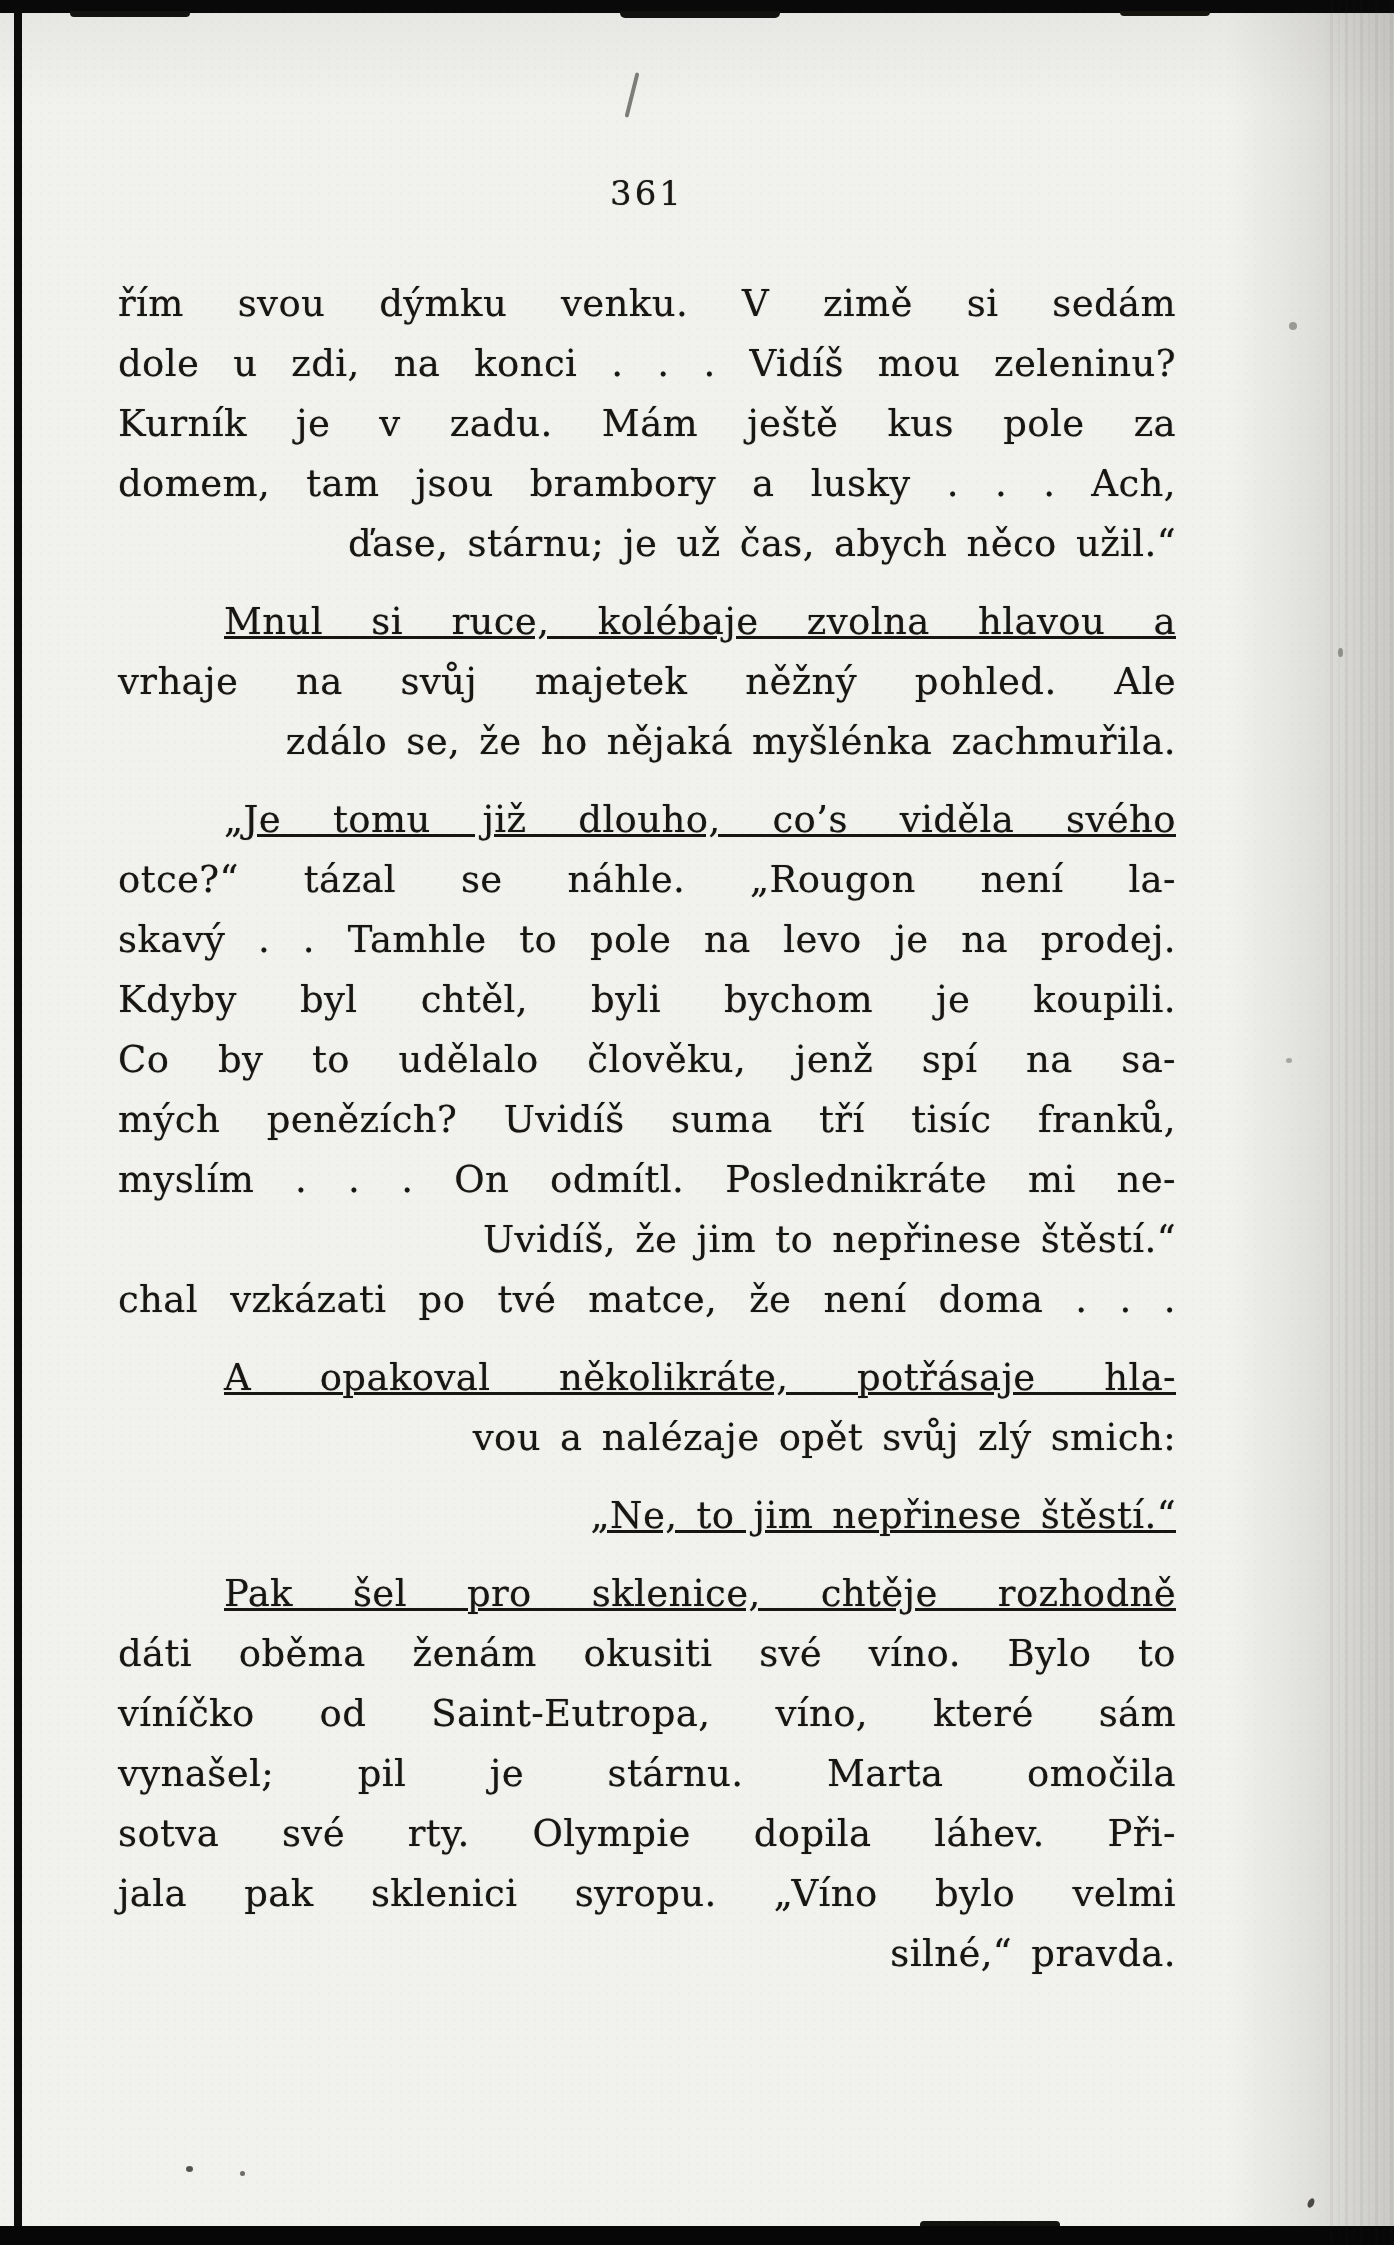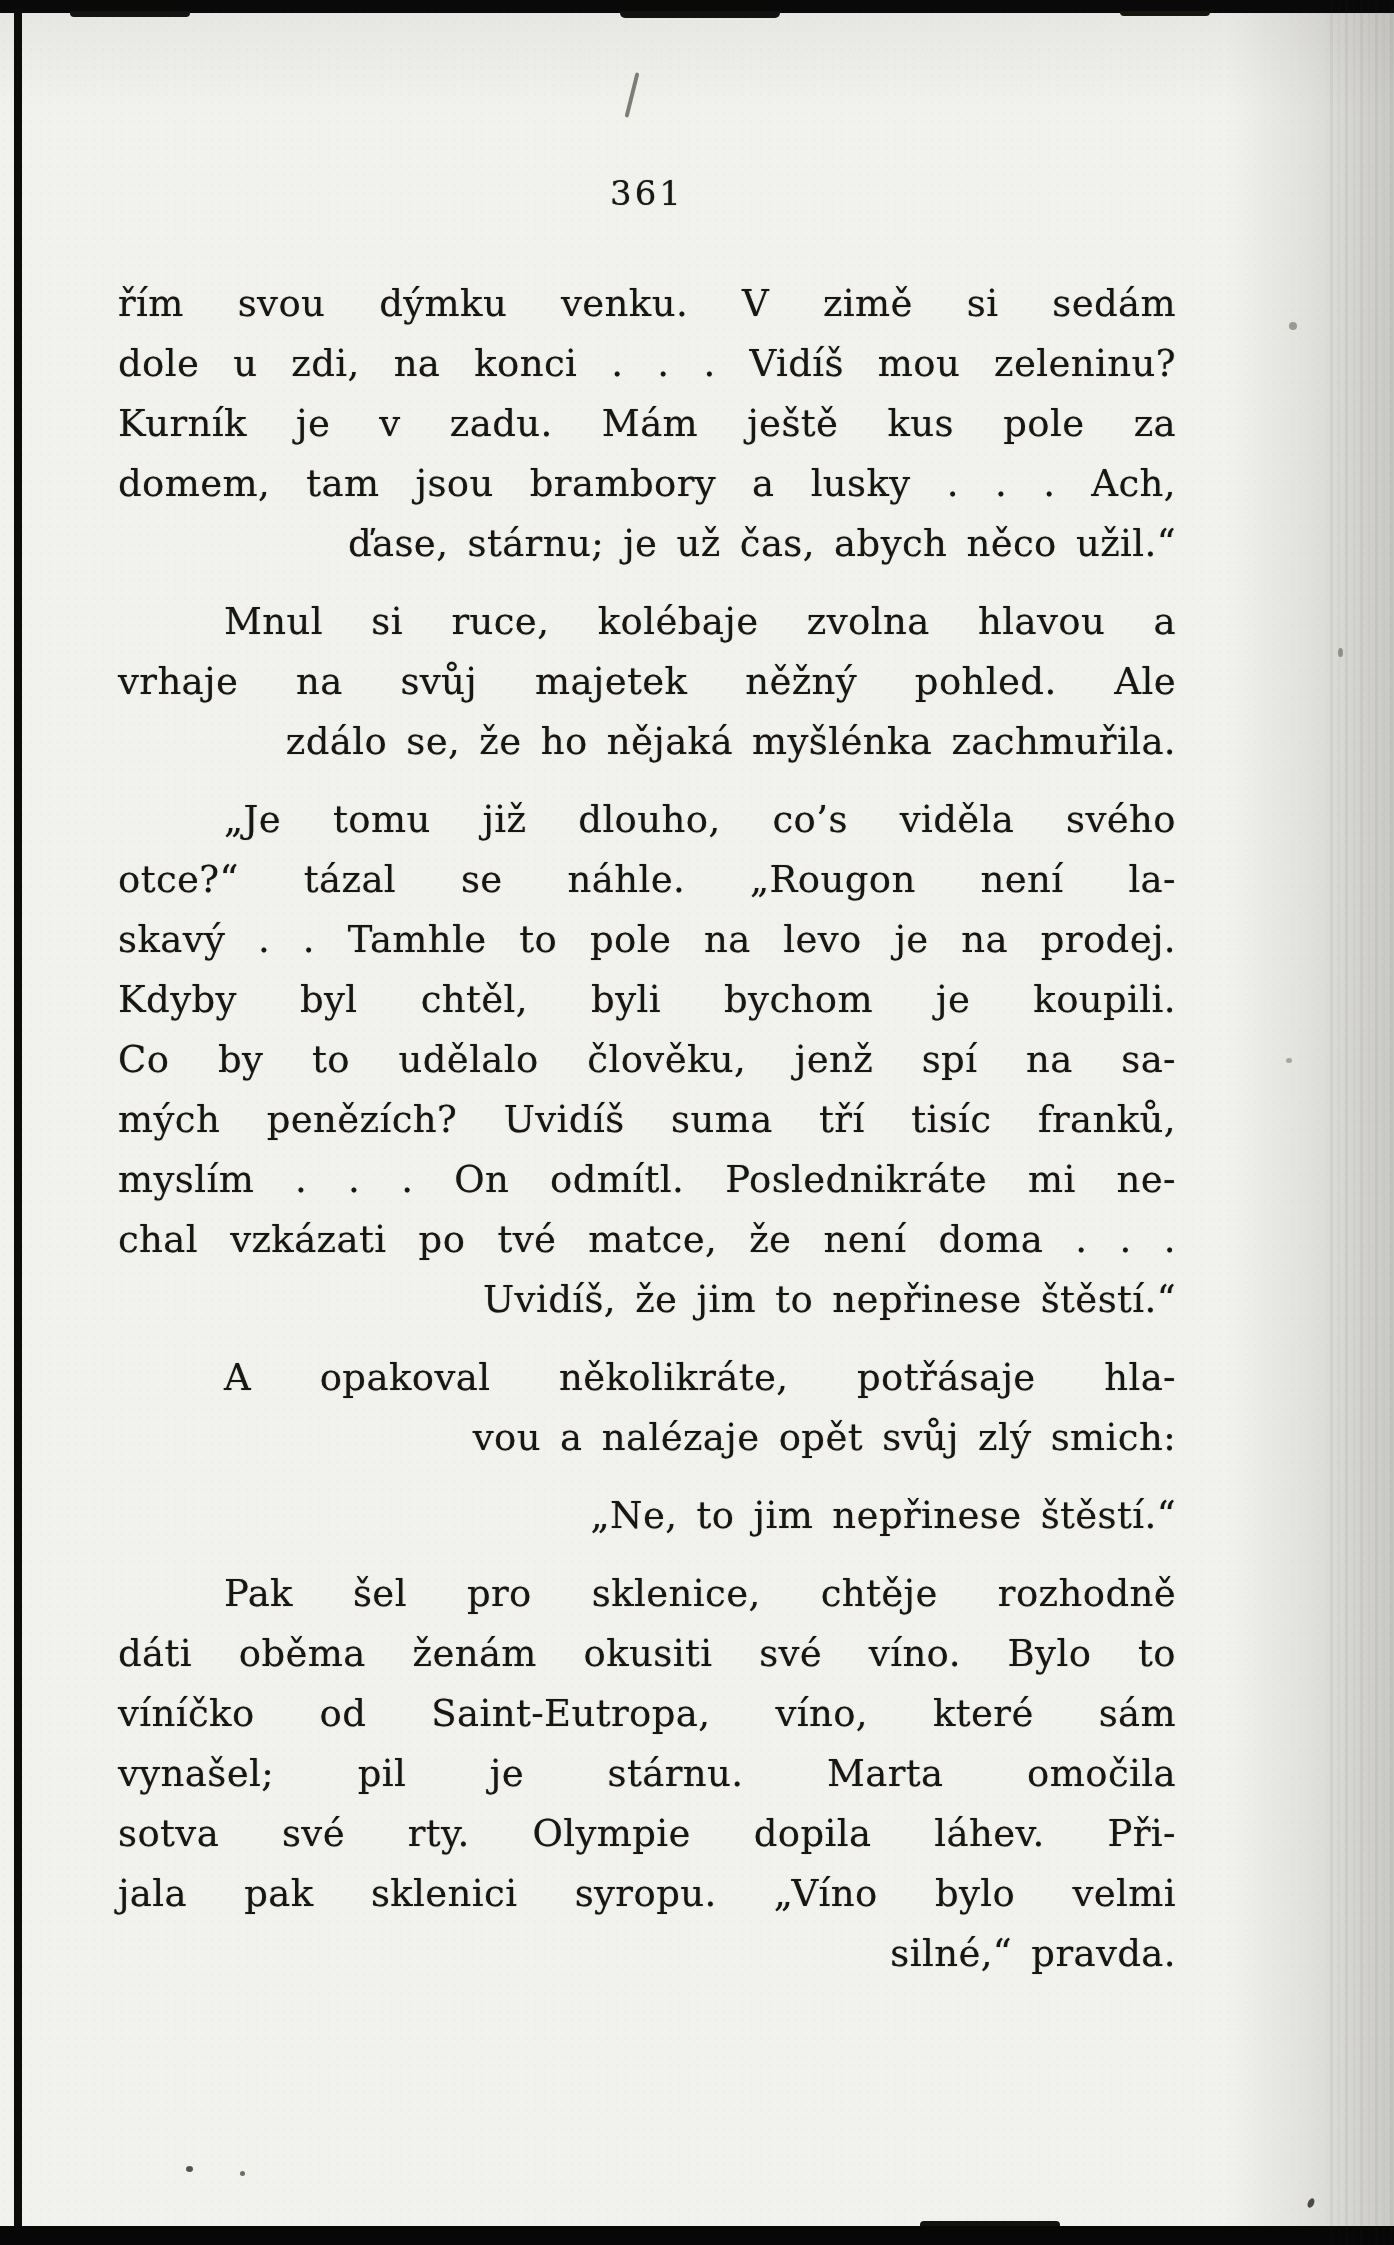--- a/index.html
+++ b/index.html
@@ -85,21 +85,21 @@
     word-spacing: 7px;
     white-space: nowrap;
     text-align: right;
     text-shadow: 0 0 1px rgba(24,22,19,0.55);
   }
   .line.fill {
     white-space: normal;
     text-align: justify;
     text-align-last: justify;
   }
-  .paragraph:not(.continuation) .line:first-child { text-indent: 106px; }
+  .paragraph:not(.continuation) .line:first-child { text-indent: 106px; text-decoration: underline; }
   
   .mark { position: absolute; background: #8d8d88; }
   .mark-slash {
     left: 630px; top: 72px;
     width: 4px; height: 46px;
     transform: rotate(14deg);
     border-radius: 3px;
     background: #7d7d78;
   }
   .mark-dot-1 { left: 1289px; top: 322px; width: 8px; height: 8px; border-radius: 50%; background: #9a9a94; }
@@ -130,22 +130,22 @@
         <div class="line">zdálo se, že ho nějaká myšlénka zachmuřila.</div>
       </div>
       <div class="paragraph">
         <div class="line fill">„Je tomu již dlouho, co’s viděla svého</div>
         <div class="line fill">otce?“ tázal se náhle. „Rougon není la-</div>
         <div class="line fill">skavý . . Tamhle to pole na levo je na prodej.</div>
         <div class="line fill">Kdyby byl chtěl, byli bychom je koupili.</div>
         <div class="line fill">Co by to udělalo člověku, jenž spí na sa-</div>
         <div class="line fill">mých penězích? Uvidíš suma tří tisíc franků,</div>
         <div class="line fill">myslím . . . On odmítl. Poslednikráte mi ne-</div>
+        <div class="line">Uvidíš, že jim to nepřinese štěstí.“</div>
         <div class="line fill">chal vzkázati po tvé matce, že není doma . . .</div>
-        <div class="line">Uvidíš, že jim to nepřinese štěstí.“</div>
       </div>
       <div class="paragraph">
         <div class="line fill">A opakoval několikráte, potřásaje hla-</div>
         <div class="line">vou a nalézaje opět svůj zlý smich:</div>
       </div>
       <div class="paragraph">
         <div class="line">„Ne, to jim nepřinese štěstí.“</div>
       </div>
       <div class="paragraph">
         <div class="line fill">Pak šel pro sklenice, chtěje rozhodně</div>

